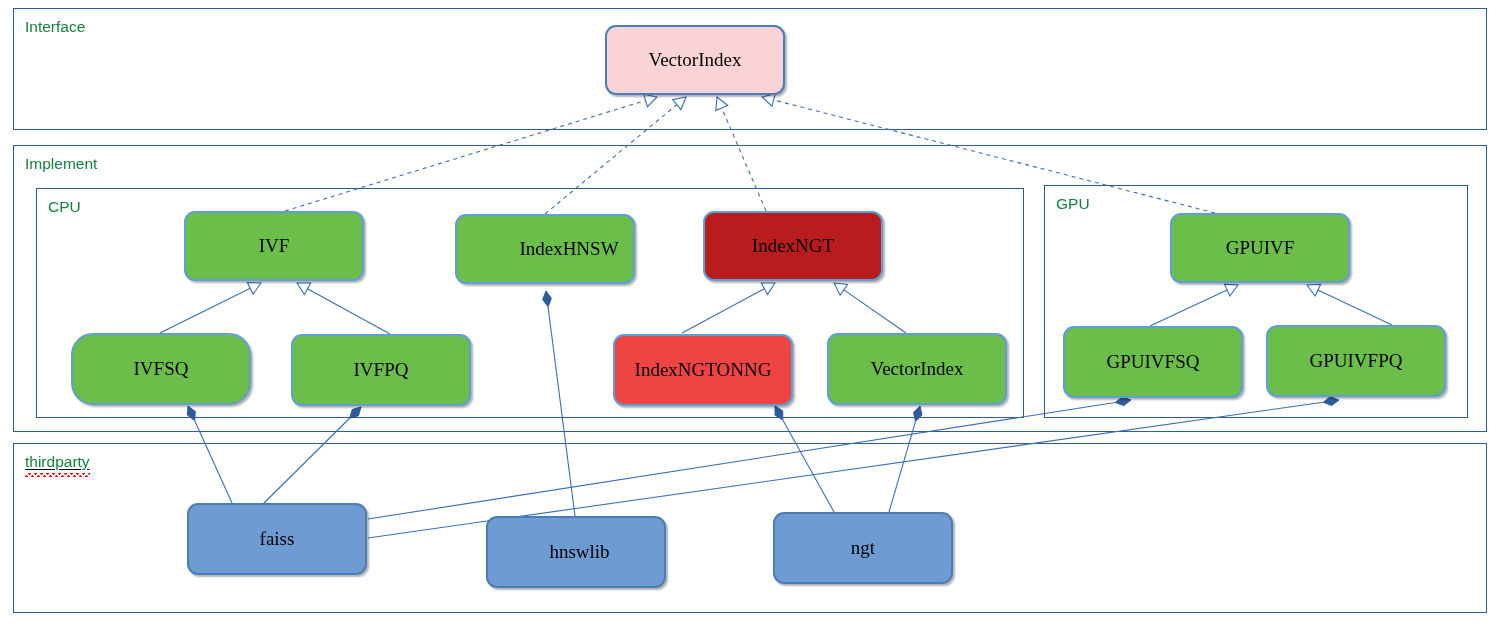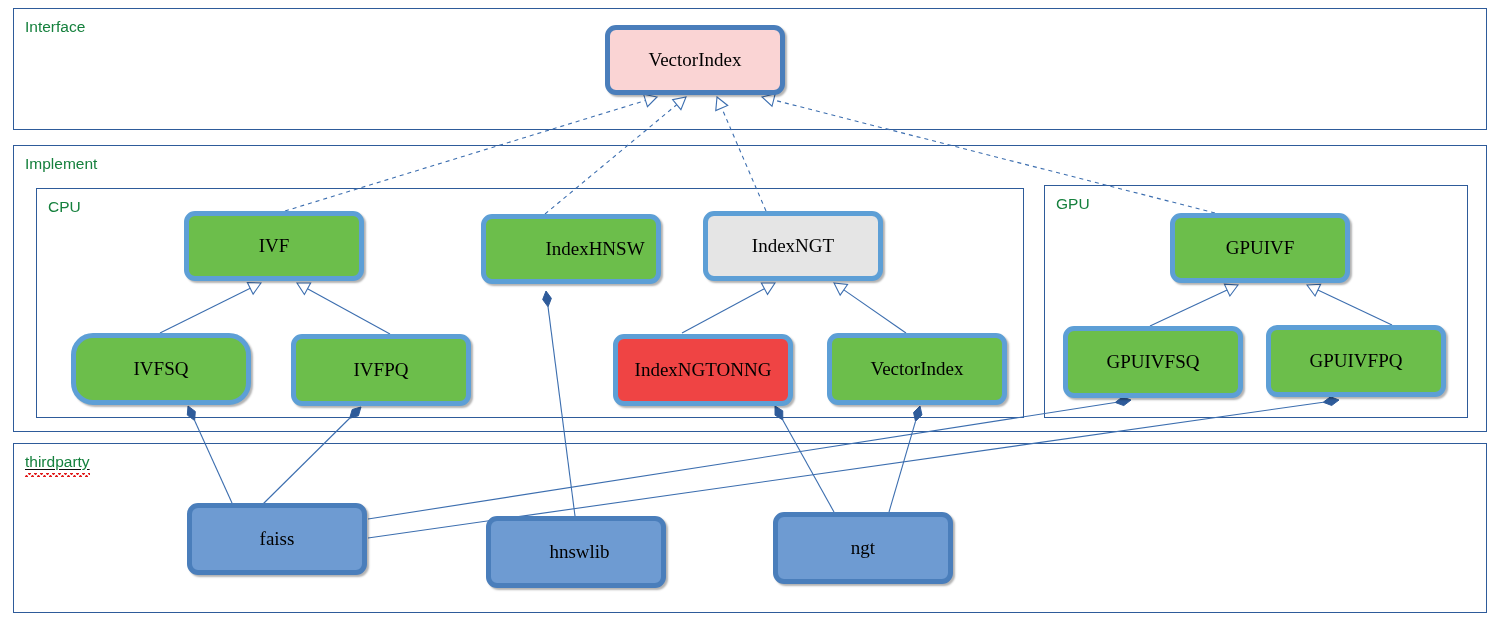--- a/index.html
+++ b/index.html
@@ -32,21 +32,21 @@
   }
 
   
   .node{
     position:absolute;box-sizing:border-box;
     display:flex;align-items:center;justify-content:center;
     border-radius:11px;
     font-family:"Liberation Serif",serif;
     font-size:19px;color:#000000;
     text-align:left;line-height:1.1;
-    border:5px solid #f97316;
+    border:2px solid #f97316;
     box-shadow:2px 2px 2px rgba(0,0,0,0.30);
   }
   .node.iface{background:#FAD4D4;border-color:#4A7EBB;}
   .node.impl{background:#6CBE4B;border-color:#5D9FD6;}
   .node.third{background:#6E9BD2;border-color:#4A7EBB;}
 
   svg.edges{position:absolute;left:0;top:0;width:1503px;height:628px;overflow:visible;}
   svg.edges line, svg.edges path{vector-effect:non-scaling-stroke;}
 </style>
 </head>
@@ -101,24 +101,24 @@
       <polygon points="1339,400 1331.6987037884676,405.4818859557148 1323.1591808258343,402.2513213656384 1330.4604770373664,396.76943540992363" fill="#2E5B9A" stroke="#2E5B9A" stroke-width="1"></polygon>
       <line x1="1323.1591808258343" y1="402.2513213656384" x2="368" y2="538" stroke="#3C6EAF" stroke-width="1.1" fill="none"></line>
     </svg>
   <div id="nodes-layer">
       <div class="node iface" style="left: 605px; top: 25px; width: 180px; height: 70px; background: rgb(250, 212, 212);">
         <span>VectorIndex</span>
       </div>
       <div class="node impl" style="left: 184px; top: 211px; width: 180px; height: 70px; background: rgb(108, 190, 75);">
         <span>IVF</span>
       </div>
-      <div class="node impl" style="left: 481px; top: 214px; width: 180px; height: 70px; background: rgb(108, 190, 75); padding-left: 48px;">
+      <div class="node impl" style="left: 455px; top: 214px; width: 180px; height: 70px; background: rgb(108, 190, 75); padding-left: 48px;">
         <span>IndexHNSW</span>
       </div>
-      <div class="node impl" style="left: 703px; top: 211px; width: 180px; height: 70px; background: #e5e5e5;">
+      <div class="node impl" style="left: 703px; top: 211px; width: 180px; height: 70px; background: #b91c1c;">
         <span>IndexNGT</span>
       </div>
       <div class="node impl" style="left: 1170px; top: 213px; width: 180px; height: 70px; background: rgb(108, 190, 75);">
         <span>GPUIVF</span>
       </div>
       <div class="node impl" style="left: 71px; top: 333px; width: 180px; height: 72px; background: rgb(108, 190, 75); border-radius: 22px;">
         <span>IVFSQ</span>
       </div>
       <div class="node impl" style="left: 291px; top: 334px; width: 180px; height: 72px; background: rgb(108, 190, 75);">
         <span>IVFPQ</span>

